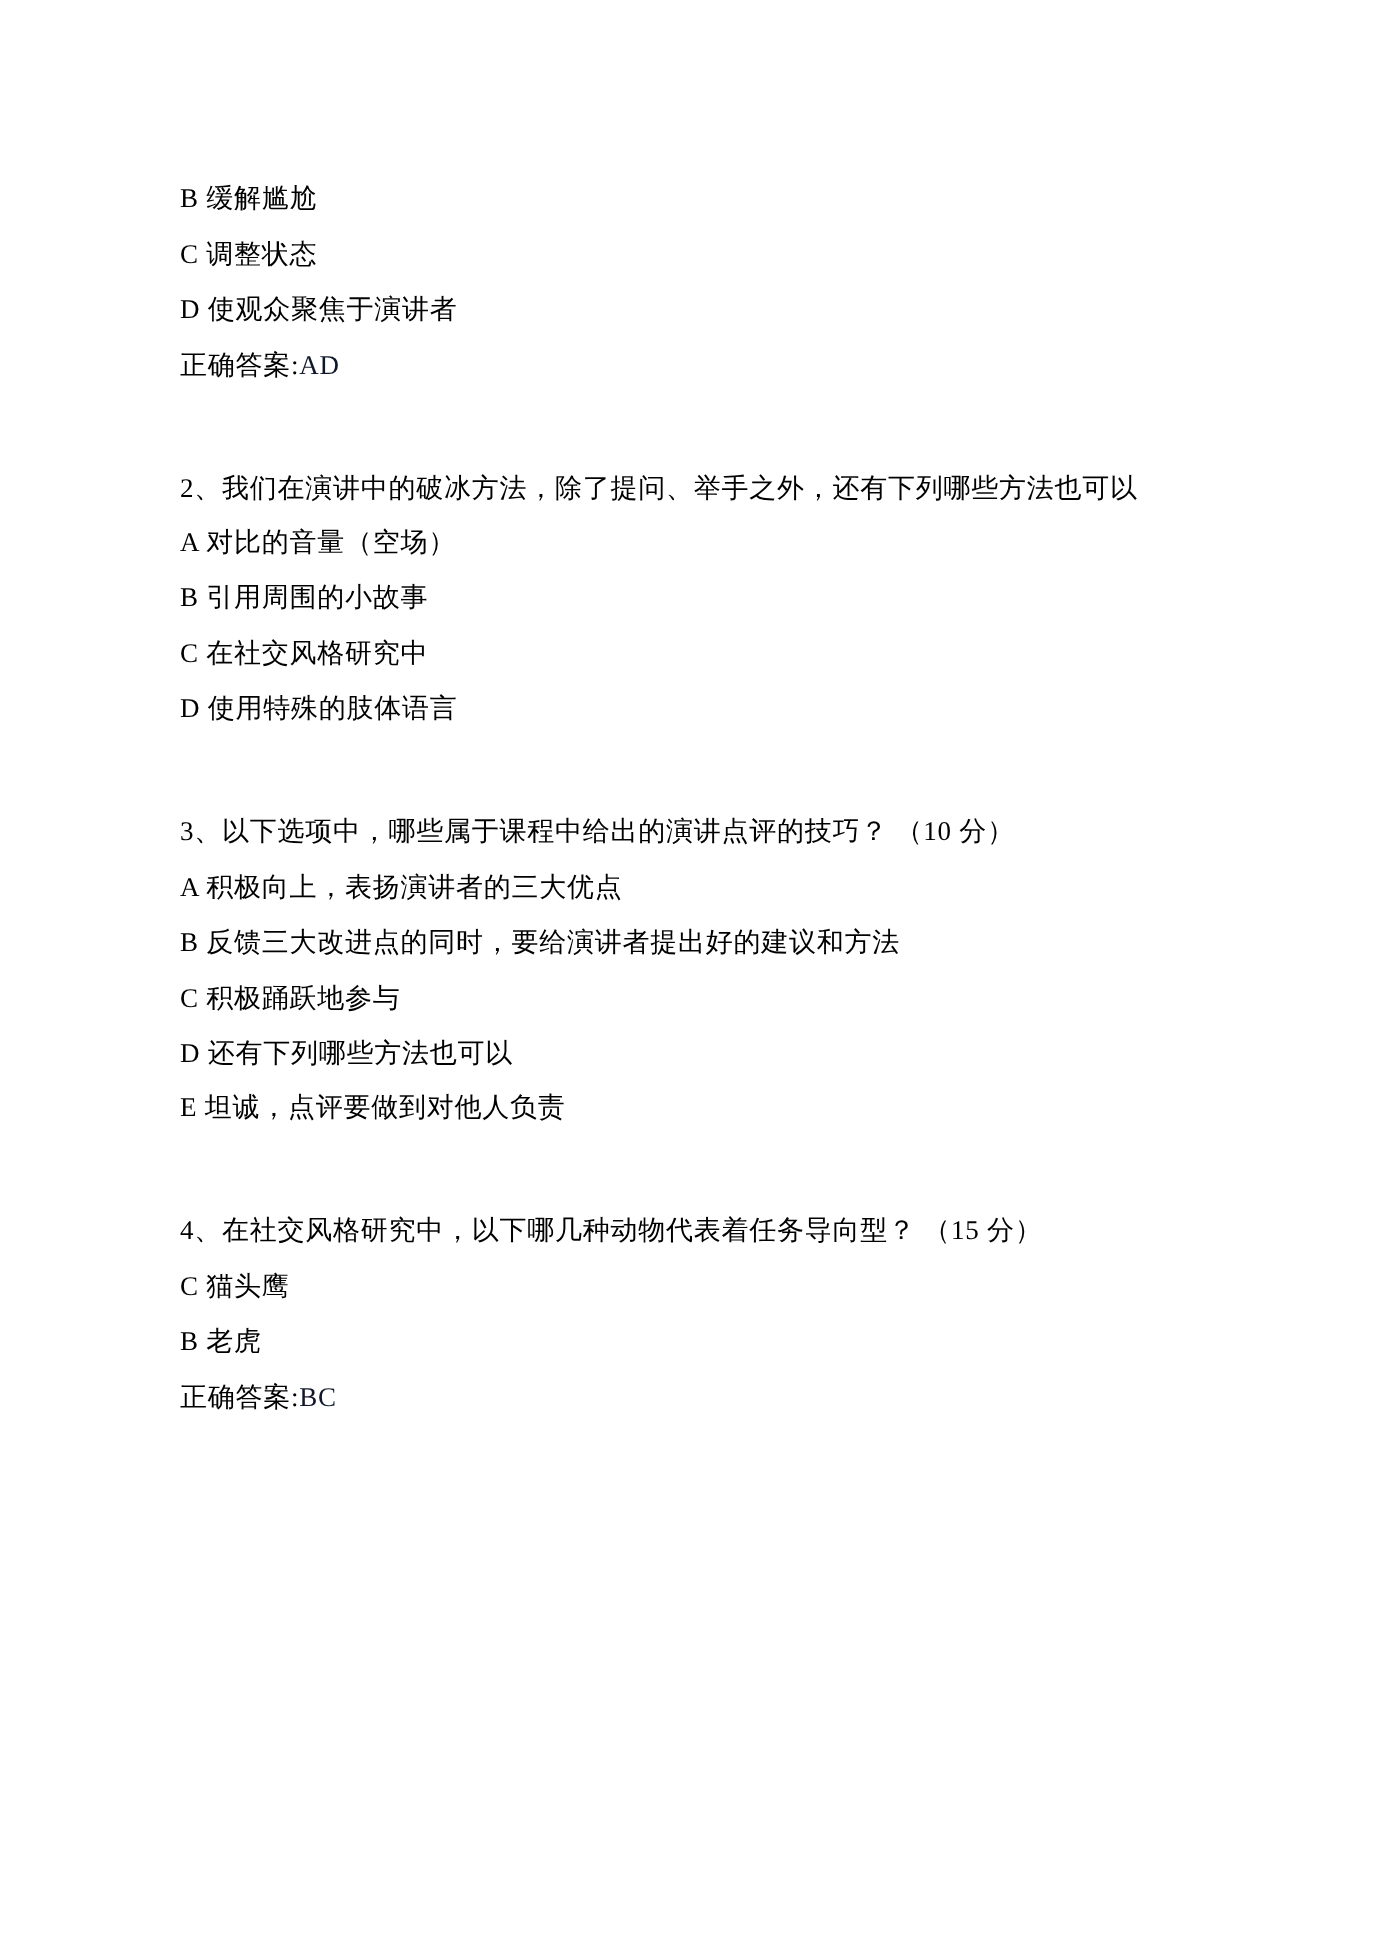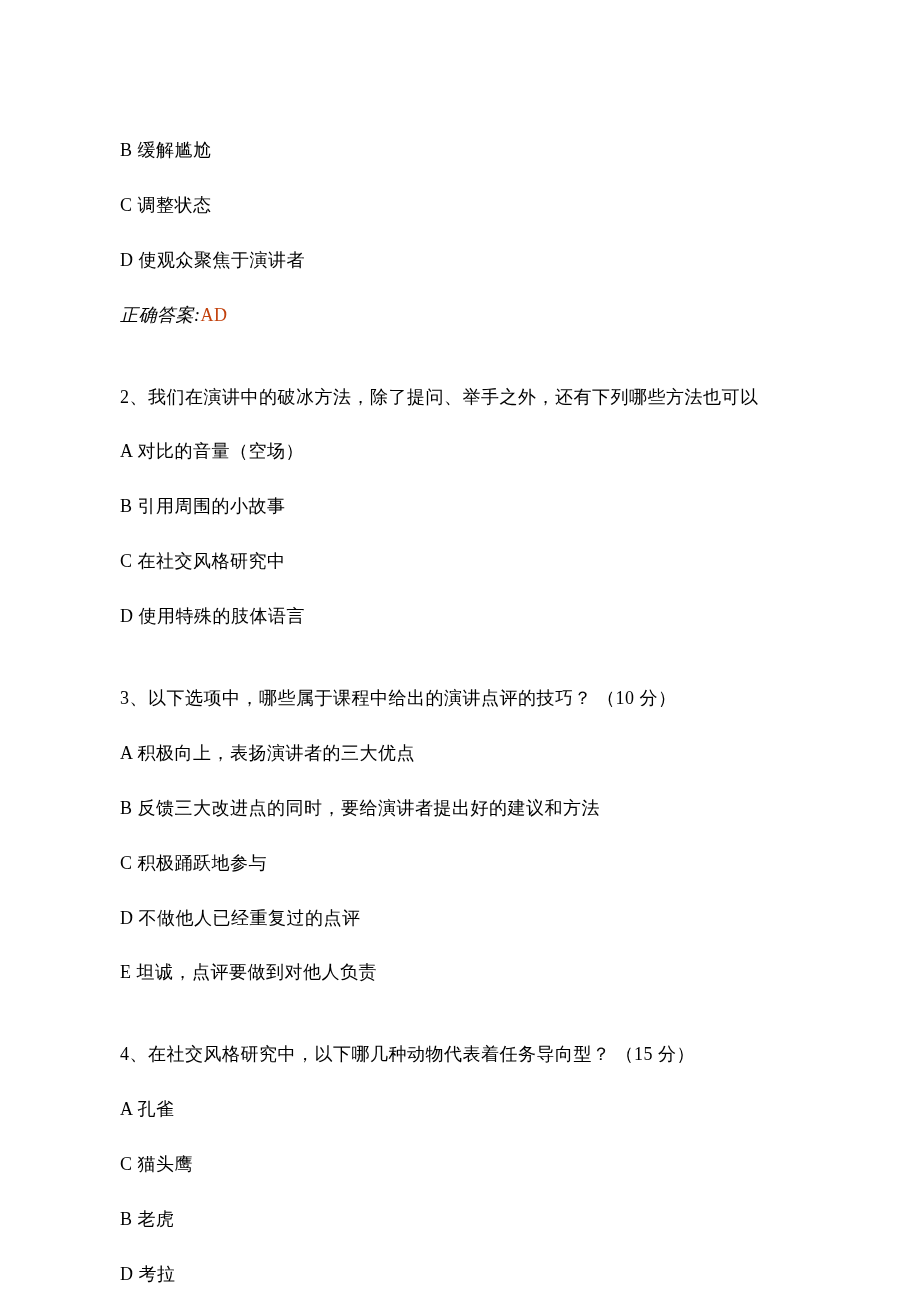--- a/index.html
+++ b/index.html
@@ -12,29 +12,28 @@
     color: #000000;
     line-height: 1.55;
   }
   .page {
     padding: 110px 120px 60px 120px;
   }
   .block {
     margin-bottom: 54px;
   }
   .line {
-    margin: 27px 0;
+    margin: 9px 0;
     letter-spacing: 0.5px;
   }
   .ans-value {
-    color: #c2410c;
+    color: #0f172a;
   }
   .ans-label {
     color: #000000;
-    font-style: italic;
   }
 </style>
 </head>
 <body>
 
 <div class="page">
 
   <div class="block">
     <div class="line">B 缓解尴尬</div>
     <div class="line">C 调整状态</div>
@@ -50,28 +49,26 @@
     <div class="line">B 引用周围的小故事</div>
     <div class="line">C 在社交风格研究中</div>
     <div class="line">D 使用特殊的肢体语言</div>
   </div>
 
   <div class="block">
     <div class="line">3、以下选项中，哪些属于课程中给出的演讲点评的技巧？ （10 分）</div>
     <div class="line">A 积极向上，表扬演讲者的三大优点</div>
     <div class="line">B 反馈三大改进点的同时，要给演讲者提出好的建议和方法</div>
     <div class="line">C 积极踊跃地参与</div>
-    <div class="line">D 不做他人已经重复过的点评</div>
+    <div class="line">D 还有下列哪些方法也可以</div>
     <div class="line">E 坦诚，点评要做到对他人负责</div>
   </div>
 
   <div class="block">
     <div class="line">4、在社交风格研究中，以下哪几种动物代表着任务导向型？ （15 分）</div>
-    <div class="line">A 孔雀</div>
     <div class="line">C 猫头鹰</div>
     <div class="line">B 老虎</div>
-    <div class="line">D 考拉</div>
     <div class="line">
       <span class="ans-label">正确答案:</span><span class="ans-value">BC</span>
     </div>
   </div>
 
 </div>
 
 </body></html>

